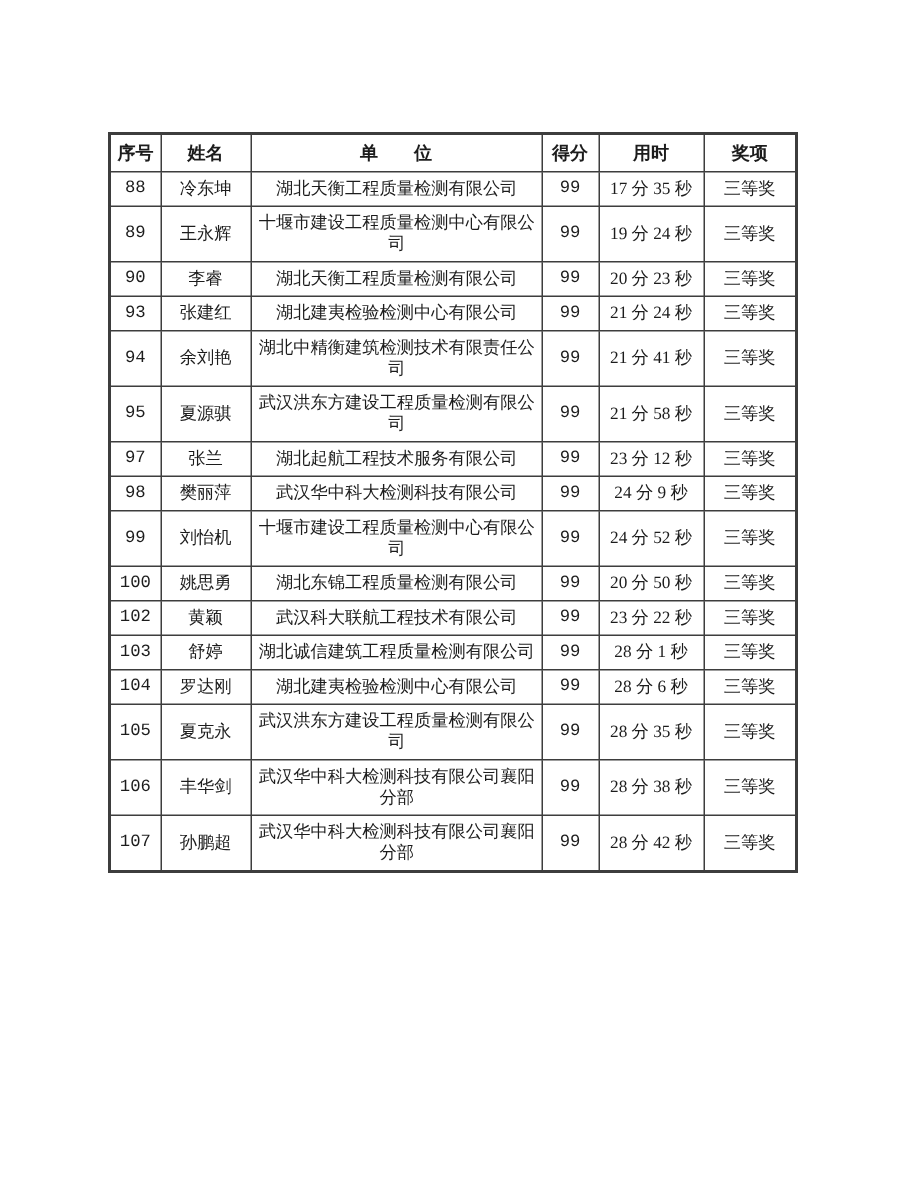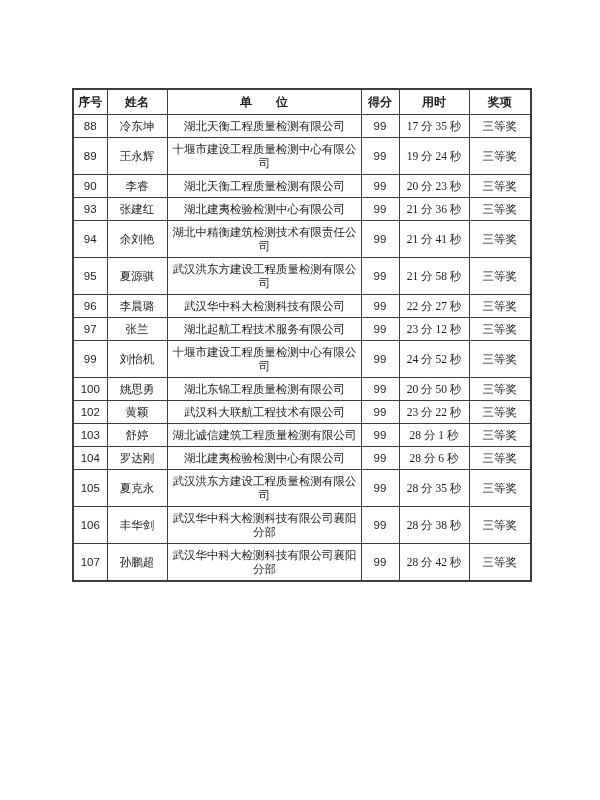--- a/index.html
+++ b/index.html
@@ -46,21 +46,21 @@
     padding: 5px 2px;
     white-space: nowrap;
   }
   td.col-unit {
     text-align: center;
     padding-left: 5px;
     padding-right: 4px;
     word-break: break-all;
   }
   td.col-no, td.col-score {
-    font-family: Liberation Sans, sans-serif;
+    font-family: Liberation Mono, monospace;
   }
   .footer-page-number {
     position: absolute;
     left: 407px;
     top: 726px;
     width: 100px;
     text-align: center;
     font-size: 13px;
     letter-spacing: 1px;
     color: #1c1c1c;
@@ -113,56 +113,56 @@
           <td class="col-unit">湖北天衡工程质量检测有限公司</td>
           <td class="col-score">99</td>
           <td class="col-time">20 分 23 秒</td>
           <td class="col-award">三等奖</td>
         </tr>
         <tr>
           <td class="col-no">93</td>
           <td class="col-name">张建红</td>
           <td class="col-unit">湖北建夷检验检测中心有限公司</td>
           <td class="col-score">99</td>
-          <td class="col-time">21 分 36 秒</td>
+          <td class="col-time">21 分 24 秒</td>
           <td class="col-award">三等奖</td>
         </tr>
         <tr>
           <td class="col-no">94</td>
           <td class="col-name">余刘艳</td>
           <td class="col-unit">湖北中精衡建筑检测技术有限责任公司</td>
           <td class="col-score">99</td>
           <td class="col-time">21 分 41 秒</td>
           <td class="col-award">三等奖</td>
         </tr>
         <tr>
           <td class="col-no">95</td>
           <td class="col-name">夏源骐</td>
           <td class="col-unit">武汉洪东方建设工程质量检测有限公司</td>
           <td class="col-score">99</td>
           <td class="col-time">21 分 58 秒</td>
           <td class="col-award">三等奖</td>
         </tr>
         <tr>
-          <td class="col-no">96</td>
-          <td class="col-name">李晨璐</td>
-          <td class="col-unit">武汉华中科大检测科技有限公司</td>
-          <td class="col-score">99</td>
-          <td class="col-time">22 分 27 秒</td>
-          <td class="col-award">三等奖</td>
-        </tr>
-        <tr>
           <td class="col-no">97</td>
           <td class="col-name">张兰</td>
           <td class="col-unit">湖北起航工程技术服务有限公司</td>
           <td class="col-score">99</td>
           <td class="col-time">23 分 12 秒</td>
           <td class="col-award">三等奖</td>
         </tr>
         <tr>
+          <td class="col-no">98</td>
+          <td class="col-name">樊丽萍</td>
+          <td class="col-unit">武汉华中科大检测科技有限公司</td>
+          <td class="col-score">99</td>
+          <td class="col-time">24 分 9 秒</td>
+          <td class="col-award">三等奖</td>
+        </tr>
+        <tr>
           <td class="col-no">99</td>
           <td class="col-name">刘怡机</td>
           <td class="col-unit">十堰市建设工程质量检测中心有限公司</td>
           <td class="col-score">99</td>
           <td class="col-time">24 分 52 秒</td>
           <td class="col-award">三等奖</td>
         </tr>
         <tr>
           <td class="col-no">100</td>
           <td class="col-name">姚思勇</td>

